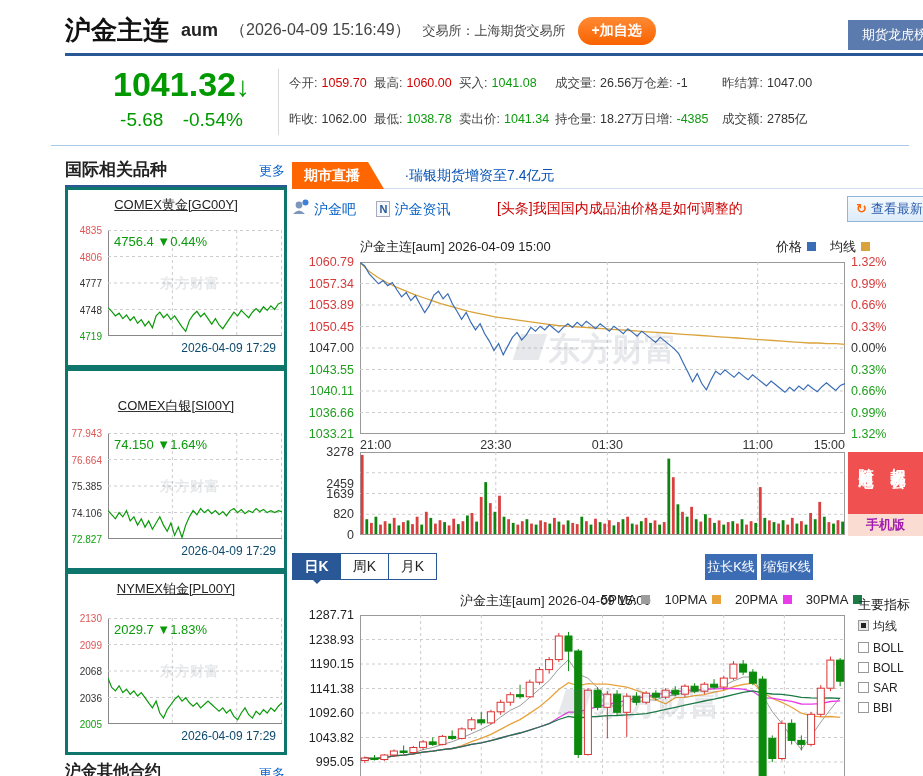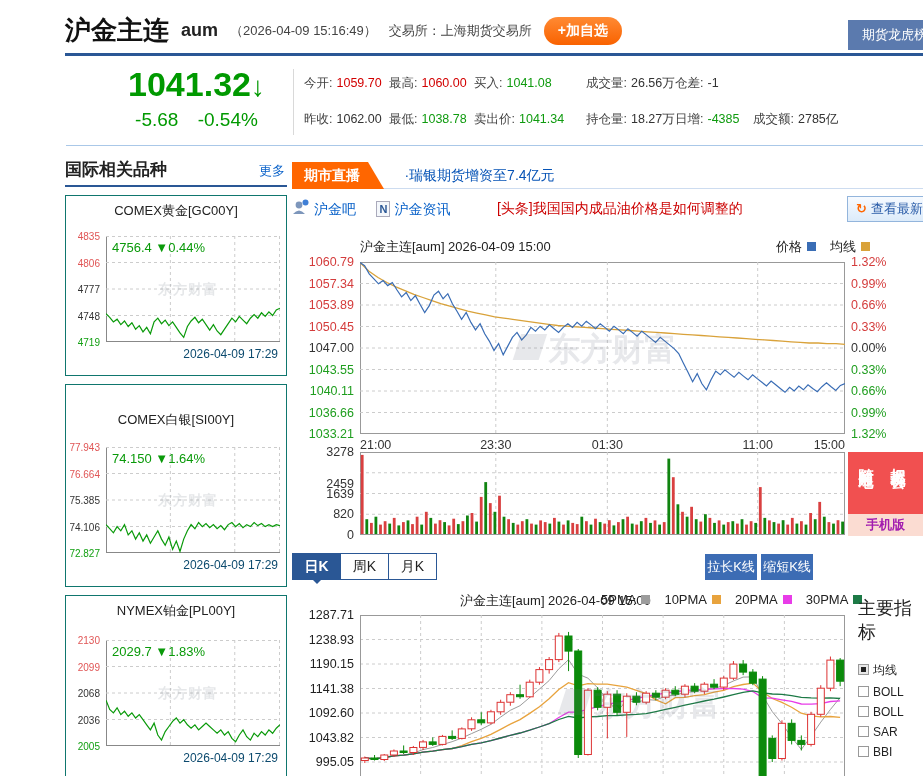--- a/index.html
+++ b/index.html
@@ -5,50 +5,50 @@
   *{margin:0;padding:0;box-sizing:border-box;}
   html,body{background:#fff;}
   body{font-family:"Liberation Sans","DejaVu Sans",sans-serif;color:#333;}
   #page{position:relative;width:923px;height:776px;overflow:hidden;background:#fff;}
 
   
   .header{position:absolute;left:65px;top:8px;width:858px;height:48px;border-bottom:3px solid #2a5795;
           display:flex;align-items:center;gap:12px;}
   .h-title{font-size:26px;font-weight:bold;color:#111;}
   .h-code{font-size:18px;font-weight:bold;color:#222;}
-  .h-time{font-size:13px;color:#444;}
+  .h-time{font-size:16px;color:#444;}
   .h-exch{font-size:13px;color:#444;}
   .add-btn{display:inline-block;background:linear-gradient(#ff8a33,#f96200);color:#fff;font-size:14px;font-weight:bold;
            padding:5px 14px;border-radius:14px;cursor:pointer;}
   .dragon-btn{position:absolute;right:-18px;top:12px;background:#5b7aae;color:#fff;font-size:13px;
               padding:6px 14px;cursor:pointer;}
 
   
-  .quote{position:absolute;left:66px;top:59px;width:858px;height:87px;border-bottom:1px solid #aac8e8;}
+  .quote{position:absolute;left:51px;top:59px;width:858px;height:87px;border-bottom:1px solid #aac8e8;}
   .price-wrap{position:absolute;left:28px;top:6px;width:205px;text-align:center;}
   .price-line{color:#009900;font-weight:bold;font-size:34px;line-height:38px;}
   .price-arrow{font-size:28px;font-weight:bold;}
   .chg-line{color:#009900;font-size:19px;margin-top:3px;}
   .chg-line span{margin:0 7px;}
   .vdiv{position:absolute;left:227px;top:10px;width:1px;height:66px;background:#d9d9d9;}
   .stats{position:absolute;left:238px;top:0;right:0;height:100%;font-size:12.5px;}
   .stat-row{position:absolute;left:0;width:700px;display:flex;white-space:nowrap;}
   #statsRow1{top:16px;} #statsRow2{top:52px;}
   .stat-cell{display:inline-block;white-space:nowrap;overflow:visible;}
   .stat-cell:nth-child(1){width:85px;} .stat-cell:nth-child(2){width:85px;}
-  .stat-cell:nth-child(3){width:96px;} .stat-cell:nth-child(4){width:89px;margin-left:16px;}
+  .stat-cell:nth-child(3){width:96px;} .stat-cell:nth-child(4){width:89px;}
   .stat-cell:nth-child(5){width:78px;} .stat-cell:nth-child(6){width:180px;}
   .s-lab{color:#444;} .s-val{margin-left:4px;}
 
   
   .sidebar{position:absolute;left:65px;top:158px;width:222px;}
   .s-head{height:29px;border-bottom:2px solid #2a5795;position:relative;}
   .s-title{font-size:17px;font-weight:bold;color:#222;}
   .s-more{position:absolute;right:2px;top:4px;font-size:13px;color:#0a62c9;cursor:pointer;}
-  .mini-box{position:relative;border:1px solid #0f766e;margin-top:8px;overflow:hidden;background:#fff;}
+  .mini-box{position:relative;border:3px solid #0f766e;margin-top:0;overflow:hidden;background:#fff;text-decoration:underline;}
   .mini-title{text-align:center;font-size:13px;color:#222;padding-top:6px;}
   .mini-quote{position:absolute;font-size:13px;color:#0a9a0a;}
   .mini-ylab{position:absolute;font-size:10px;width:34px;text-align:right;}
   .mini-date{position:absolute;right:8px;font-size:12px;color:#0c4a6e;}
   .mini-wm{position:absolute;font-size:14px;font-weight:bold;color:rgba(110,120,135,0.18);letter-spacing:1px;}
   .other-head{position:relative;margin-top:6px;height:26px;}
   .o-title{font-size:16px;font-weight:bold;color:#222;}
 
   
   .live-bar{position:absolute;left:292px;top:162px;width:631px;height:27px;border-bottom:1px solid #cddcf0;}
@@ -94,21 +94,21 @@
   .ktab.active::after{content:'';position:absolute;left:50%;margin-left:-5px;bottom:-10px;
         border:5px solid transparent;border-top-color:#2a5795;}
   .kbtn{position:absolute;top:1px;width:52px;height:26px;line-height:26px;text-align:center;background:#3c6cb4;
         color:#fff;font-size:13px;cursor:pointer;}
 
   
   .k-block{position:absolute;left:292px;top:588px;width:631px;height:188px;}
   .k-title{position:absolute;left:168px;top:4px;font-size:13px;color:#222;}
   .k-ylab{position:absolute;font-size:12.5px;color:#222;width:62px;text-align:right;}
   .ind-panel{position:absolute;left:566px;top:8px;width:66px;font-size:12px;color:#222;}
-  .ind-title{font-size:18px;margin-bottom:18px;}
+  .ind-title{font-size:13px;margin-bottom:4px;}
   .ind-item{margin-bottom:6px;cursor:pointer;white-space:nowrap;}
   .cbx{display:inline-block;width:11px;height:11px;border:1px solid #999;background:#fff;vertical-align:-1px;margin-right:4px;position:relative;}
   .cbx.on{background:#e8e8e8;}
   .cbx.on::after{content:'';position:absolute;left:2px;top:2px;width:5px;height:5px;background:#222;}
 </style>
 </head>
 <body>
 
 <div id="page">
 
@@ -132,20 +132,21 @@
       </div>
     </div>
     <div class="vdiv"></div>
     <div class="stats">
       <div class="stat-row" id="statsRow1">
           <span class="stat-cell"><span class="s-lab">今开:</span><span class="s-val" style="color: rgb(210, 0, 0);">1059.70</span></span>
           <span class="stat-cell"><span class="s-lab">最高:</span><span class="s-val" style="color: rgb(210, 0, 0);">1060.00</span></span>
           <span class="stat-cell"><span class="s-lab">买入:</span><span class="s-val" style="color: rgb(15, 155, 15);">1041.08</span></span>
           <span class="stat-cell"><span class="s-lab">成交量:</span><span class="s-val" style="color: rgb(51, 51, 51);">26.56万</span></span>
           <span class="stat-cell"><span class="s-lab">仓差:</span><span class="s-val" style="color: rgb(51, 51, 51);">-1</span></span>
+          <span class="stat-cell"><span class="s-lab">昨结算:</span><span class="s-val" style="color: rgb(51, 51, 51);">1047.00</span></span>
         </div>
       <div class="stat-row" id="statsRow2">
           <span class="stat-cell"><span class="s-lab">昨收:</span><span class="s-val" style="color: rgb(51, 51, 51);">1062.00</span></span>
           <span class="stat-cell"><span class="s-lab">最低:</span><span class="s-val" style="color: rgb(15, 155, 15);">1038.78</span></span>
           <span class="stat-cell"><span class="s-lab">卖出价:</span><span class="s-val" style="color: rgb(15, 155, 15);">1041.34</span></span>
           <span class="stat-cell"><span class="s-lab">持仓量:</span><span class="s-val" style="color: rgb(51, 51, 51);">18.27万</span></span>
           <span class="stat-cell"><span class="s-lab">日增:</span><span class="s-val" style="color: rgb(15, 155, 15);">-4385</span></span>
           <span class="stat-cell"><span class="s-lab">成交额:</span><span class="s-val" style="color: rgb(51, 51, 51);">2785亿</span></span>
         </div>
     </div>

